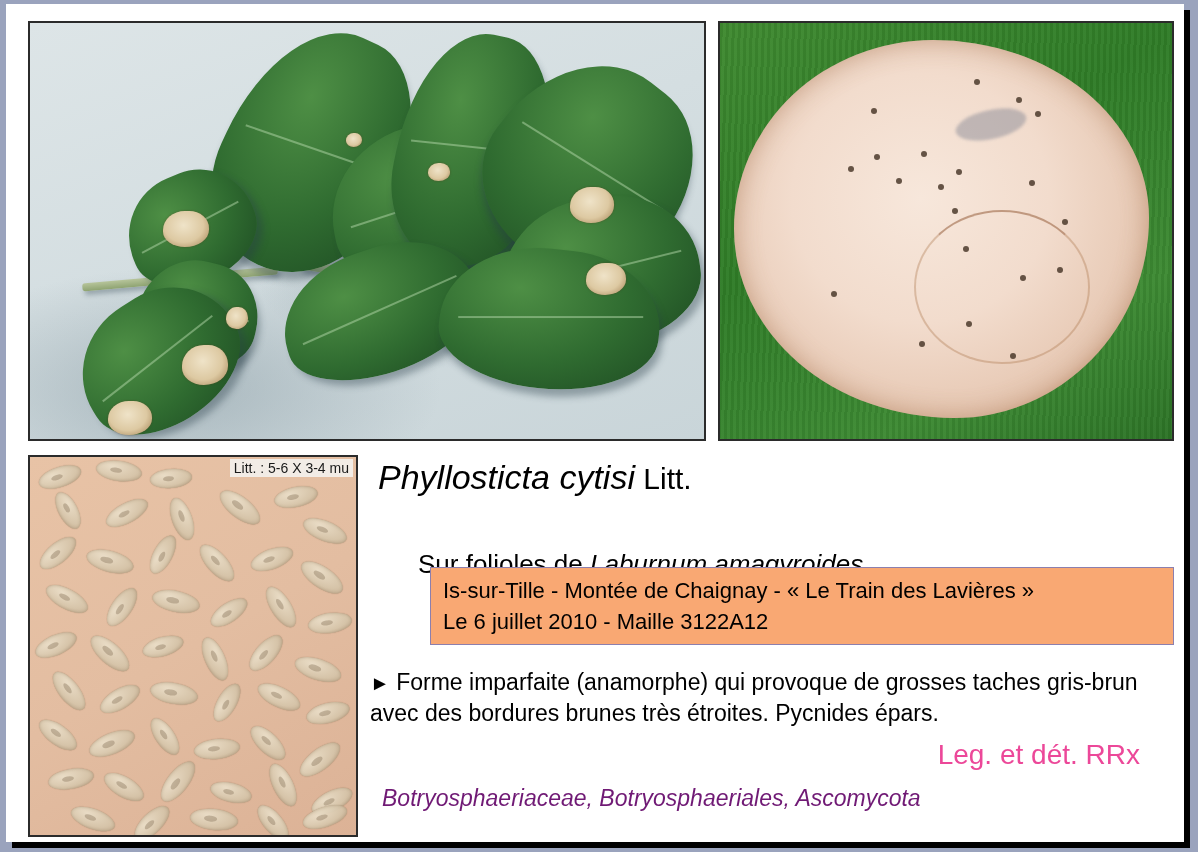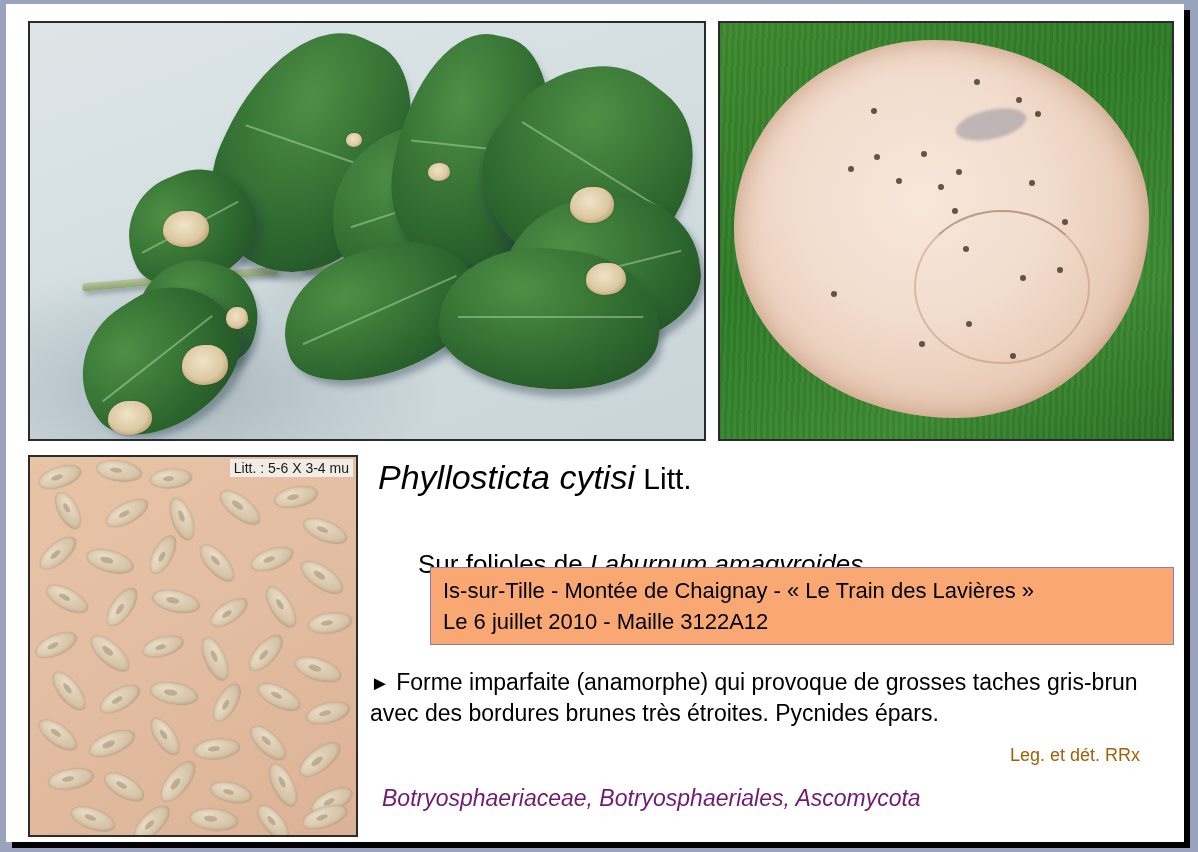--- a/index.html
+++ b/index.html
@@ -226,23 +226,23 @@
     font-size: 23px;
     line-height: 30px;
     color: #000;
   }
   #description .arrow { font-size: 20px; }
 
   #legit-line {
     position: absolute;
     right: 40px;
     top: 293px;
-    font-size: 18px;
+    font-size: 28px;
     line-height: 26px;
-    color: #a16207;
+    color: #ec4899;
     white-space: nowrap;
   }
   #taxonomy-line {
     position: absolute;
     left: 12px;
     top: 335px;
     font-size: 23px;
     line-height: 28px;
     font-style: italic;
     color: #701a75;

